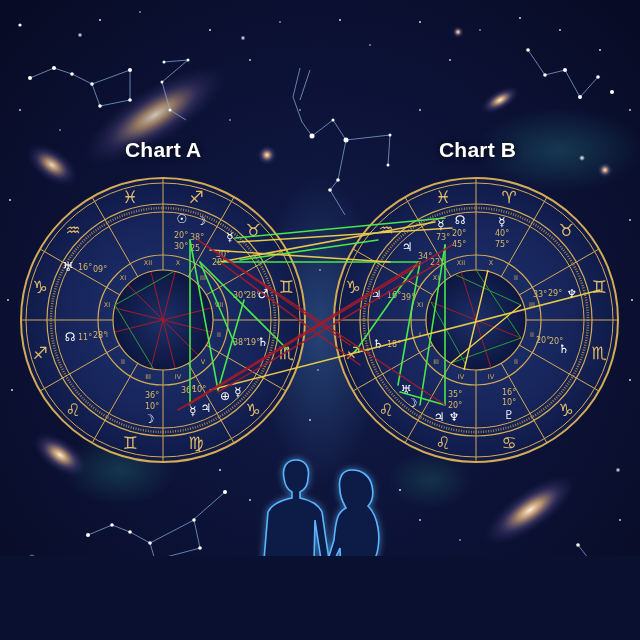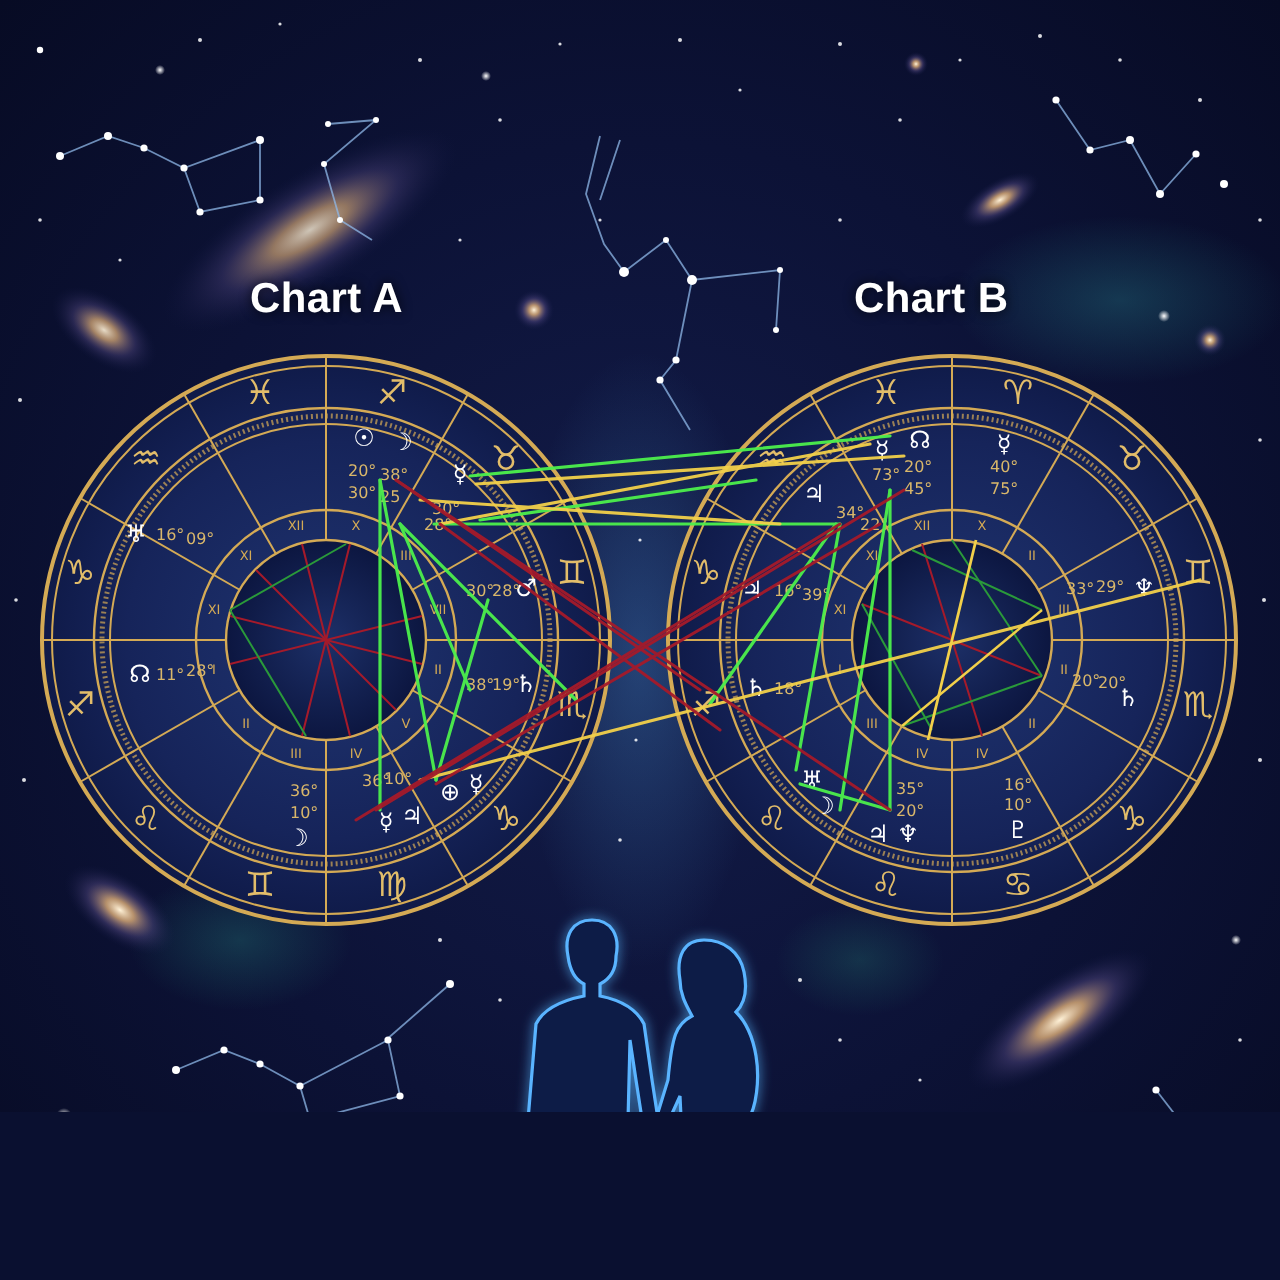--- a/index.html
+++ b/index.html
@@ -8,21 +8,21 @@
     background:
       radial-gradient(ellipse 90px 220px at 320px 330px, rgba(70,140,200,0.35), rgba(0,0,0,0) 70%),
       radial-gradient(ellipse 120px 60px at 560px 150px, rgba(40,130,140,0.35), rgba(0,0,0,0) 70%),
       radial-gradient(ellipse 80px 50px at 120px 470px, rgba(40,140,130,0.30), rgba(0,0,0,0) 70%),
       radial-gradient(ellipse 60px 40px at 430px 480px, rgba(40,140,120,0.25), rgba(0,0,0,0) 70%),
       radial-gradient(circle at 320px 320px, #131c4a 0%, #0c1236 55%, #070b24 100%);
   }
   svg { position:absolute; left:0; top:0; }
   .title { position:absolute; color:#ffffff; font-family:"Liberation Sans", sans-serif; font-weight:bold; font-size:21px; letter-spacing:0.2px; text-shadow:0 0 6px rgba(0,0,0,0.8); }
   .title.a { left:125px; top:138px; }
-  .title.b { left:427px; top:138px; }
+  .title.b { left:439px; top:138px; }
   .glyph { font-family:"DejaVu Sans", sans-serif; }
   .deg { font-family:"DejaVu Sans", sans-serif; font-size:8px; fill:#d9b76a; }
 </style>
 </head>
 <body>
 
 <div id="scene">
 
   <svg width="640" height="640" viewBox="0 0 640 640">
     <defs>

